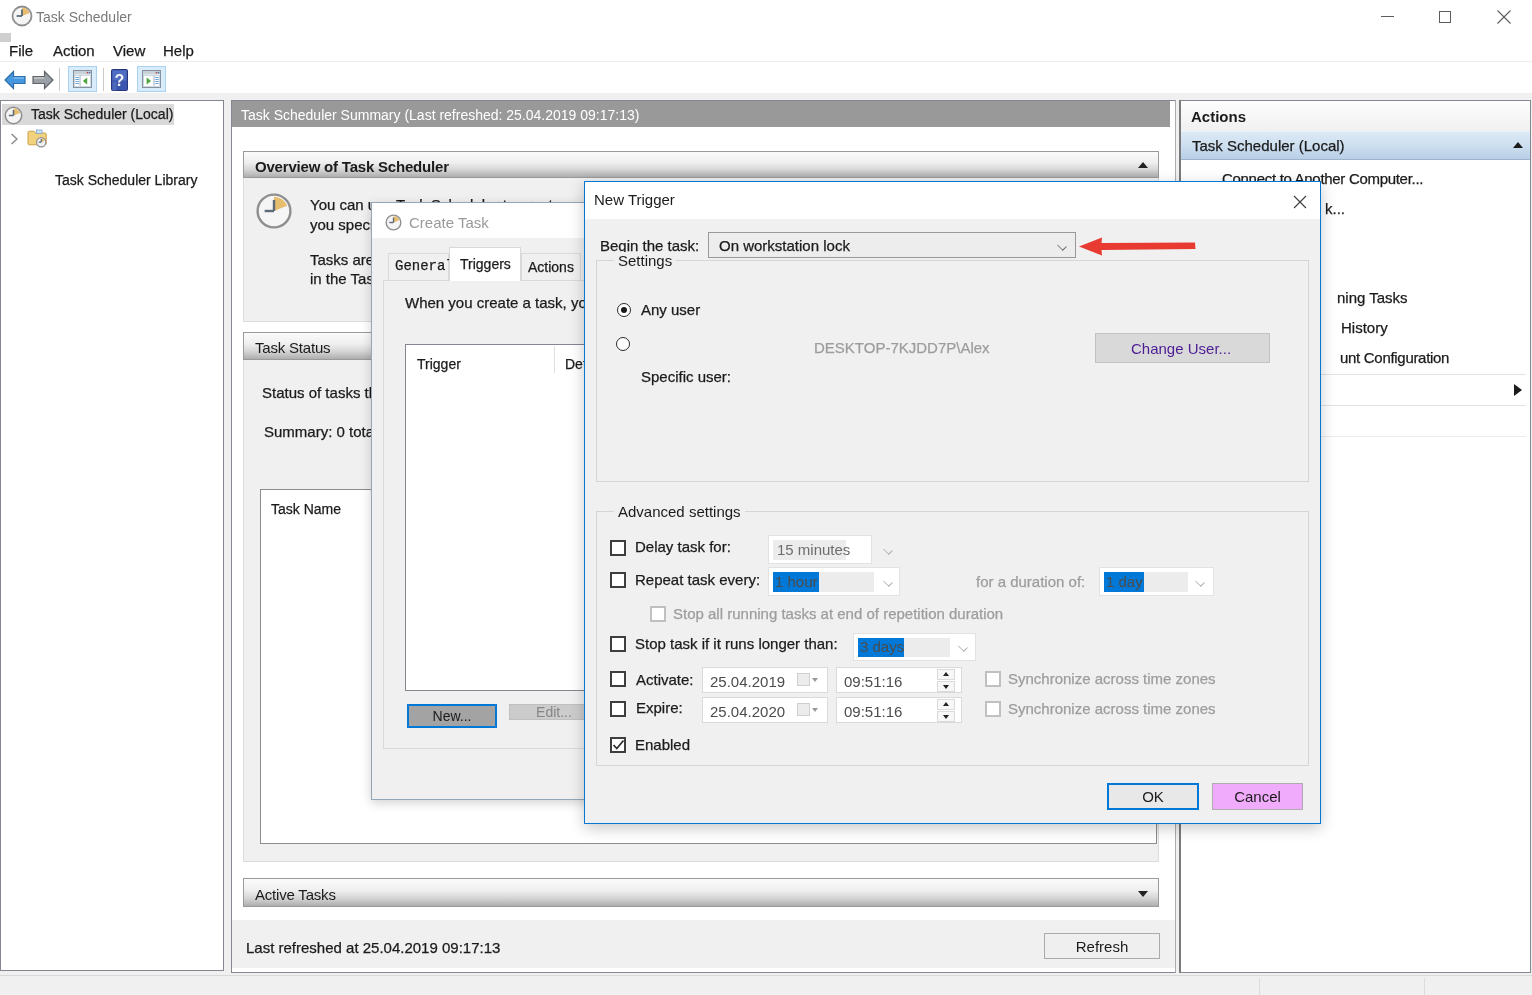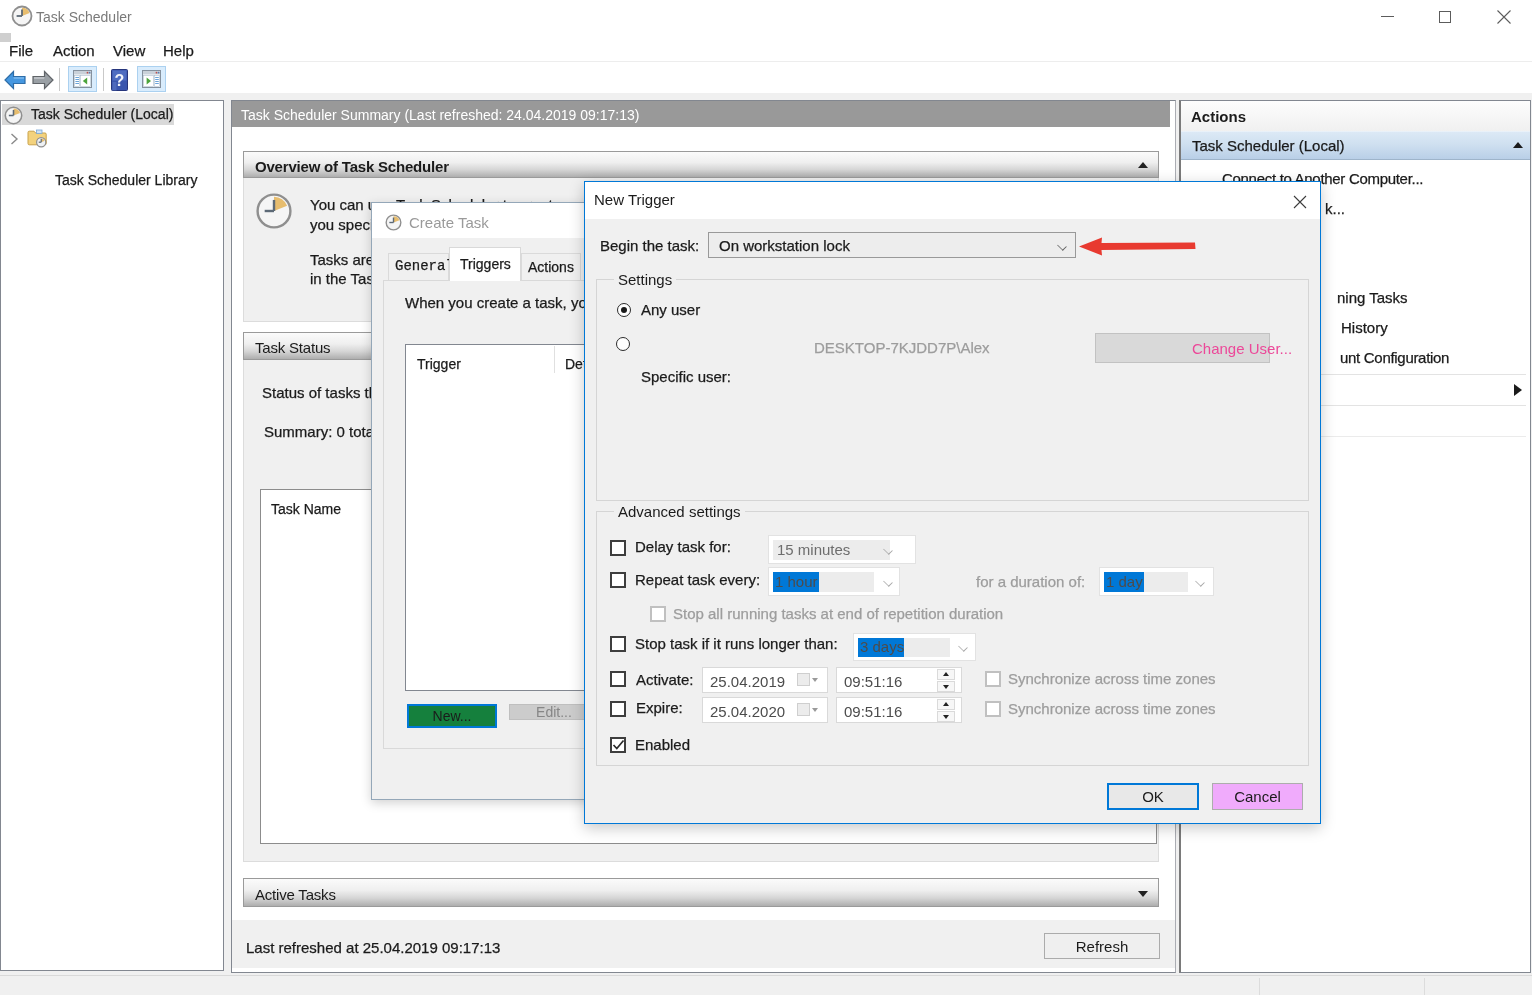--- a/index.html
+++ b/index.html
@@ -27,21 +27,21 @@
   
   .radio { position:absolute; width:14px; height:14px; border-radius:50%; background:#fff; border:1.6px solid #2b2b2b; }
   
   .combo { position:absolute; background:#fff; border:1px solid #e2e2e2; }
   .combo .inner { position:absolute; left:4px; top:4px; bottom:3px; right:25px; background:#ececec; }
   .combo .txt { position:absolute; left:8px; top:5px; font-size:15px; color:#6d6d6d; white-space:nowrap; }
   .chev { position:absolute; width:8px; height:8px; border-right:1.3px solid #a6a6a6; border-bottom:1.3px solid #a6a6a6; transform:rotate(45deg) scale(1,0.7); }
   
   .tf { position:absolute; background:#fff; border:1px solid #d9d9d9; }
   .tf .txt { position:absolute; left:7px; top:5px; font-size:15px; color:#4c4c4c; white-space:nowrap; }
-  .btn { position:absolute; background:#15803d; border:1px solid #adadad; font-size:15px; color:#1b1b1b; display:flex; align-items:center; justify-content:center; }
+  .btn { position:absolute; background:#a3a3a3; border:1px solid #adadad; font-size:15px; color:#1b1b1b; display:flex; align-items:center; justify-content:center; }
 </style>
 </head>
 <body>
 
 <div class="abs" style="left:0;top:0;width:1532px;height:995px;background:#fff;"></div>
 
 <svg class="abs" style="left:11px;top:5px;" width="22" height="22" viewBox="0 0 22 22">
   <circle cx="11" cy="11" r="9.5" fill="#f5f5f5" stroke="#8f8f8f" stroke-width="1.8"></circle>
   <path d="M11 11 L11 2.8 A8.2 8.2 0 0 1 18.6 8 Z" fill="#e7bd6e"></path>
   <line x1="11" y1="11" x2="11" y2="4.6" stroke="#5d6a77" stroke-width="1.8"></line>
@@ -123,21 +123,21 @@
   <rect x="9.5" y="1" width="5.5" height="3.5" fill="#cfe2f3" stroke="#7aa7d4" stroke-width="0.8"></rect>
   <circle cx="14.2" cy="13.2" r="4.6" fill="#eef1f4" stroke="#8f8f8f" stroke-width="1.2"></circle>
   <path d="M14.2 13.2 L14.2 9.4 A3.8 3.8 0 0 1 17.7 11.8 Z" fill="#e7bd6e"></path>
   <line x1="14.2" y1="13.2" x2="14.2" y2="10.1" stroke="#5d6a77" stroke-width="1.2"></line>
   <line x1="14.2" y1="13.2" x2="11.7" y2="13.2" stroke="#5d6a77" stroke-width="1.2"></line>
 </svg>
 <div class="abs t14" style="left:55px;top:130px;margin-top:42px;">Task Scheduler Library</div>
 
 <div class="abs" style="left:231px;top:100px;width:945px;height:873px;background:#fff;border:1px solid #828790;border-right-color:#abadb3;"></div>
 <div class="abs" style="left:232px;top:101px;width:938px;height:26px;background:#999999;"></div>
-<div class="abs" style="left:241px;top:107px;font-size:14px;color:#fff;white-space:nowrap;">Task Scheduler Summary (Last refreshed: 24.04.2019 09:17:13)</div>
+<div class="abs" style="left:241px;top:107px;font-size:14px;color:#fff;white-space:nowrap;">Task Scheduler Summary (Last refreshed: 25.04.2019 09:17:13)</div>
 
 <div class="secbar" style="top:151px;height:27px;font-weight:bold;">
   <div class="lbl">Overview of Task Scheduler</div>
   <div class="arr arr-up"></div>
 </div>
 <div class="secbody" style="top:178px;height:144px;"></div>
 <svg class="abs" style="left:255px;top:192px;" width="38" height="38" viewBox="0 0 22 22">
   <circle cx="11" cy="11" r="9.5" fill="#f5f5f5" stroke="#8f8f8f" stroke-width="1.4"></circle>
   <path d="M11 11 L11 2.8 A8.2 8.2 0 0 1 18.6 8 Z" fill="#e7bd6e"></path>
   <line x1="11" y1="11" x2="11" y2="4.6" stroke="#5d6a77" stroke-width="1.4"></line>
@@ -221,39 +221,39 @@
 
 <div class="abs t15" style="left:600px;top:237px;">Begin the task:</div>
 <div class="abs" style="left:708px;top:232px;width:368px;height:26px;background:#ededed;border:1px solid #999999;"></div>
 <div class="abs t15" style="left:719px;top:237px;">On workstation lock</div>
 <div class="chev" style="left:1058px;top:242px;border-right-color:#606060;border-bottom-color:#606060;"></div>
 
 <svg class="abs" style="left:1078px;top:237px;" width="120" height="20" viewBox="0 0 120 20">
   <path d="M1 9.5 L24 0.5 L23.5 6 L117 5.5 L117.5 12 L23.5 13 L24 18.5 Z" fill="#e83a30"></path>
 </svg>
 
-<div class="gb" style="left:596px;top:279px;width:713px;height:222px;">
+<div class="gb" style="left:596px;top:260px;width:713px;height:222px;">
   <div class="gbl">Settings</div>
 </div>
 <div class="radio" style="left:617px;top:303px;"></div>
 <div class="abs" style="left:621px;top:307px;width:6px;height:6px;border-radius:50%;background:#1b1b1b;"></div>
 <div class="abs t15" style="left:641px;top:301px;">Any user</div>
 <div class="radio" style="left:616px;top:337px;"></div>
 <div class="abs t15" style="left:641px;top:336px;margin-top:32px;">Specific user:</div>
 <div class="abs t15 gray" style="left:814px;top:339px;">DESKTOP-7KJDD7P\Alex</div>
 <div class="abs" style="left:1095px;top:333px;width:175px;height:30px;background:#d9d9d9;border:1px solid #c2c2c2;"></div>
-<div class="abs" style="left:1192px;top:340px;font-size:15px;color:#ec4899;">Change User...</div>
+<div class="abs" style="left:1131px;top:340px;font-size:15px;color:#4c1d95;">Change User...</div>
 
 <div class="gb" style="left:596px;top:511px;width:713px;height:255px;">
   <div class="gbl">Advanced settings</div>
 </div>
 
 <div class="cb" style="left:610px;top:540px;"></div>
 <div class="abs t15" style="left:635px;top:538px;">Delay task for:</div>
-<div class="combo" style="left:768px;top:535px;width:148px;height:29px;">
+<div class="combo" style="left:768px;top:535px;width:104px;height:29px;">
   <div class="inner"></div>
     <div class="txt">15 minutes</div>
 </div>
 <div class="chev" style="left:884px;top:546px;"></div>
 
 <div class="cb" style="left:610px;top:572px;"></div>
 <div class="abs t15" style="left:635px;top:571px;">Repeat task every:</div>
 <div class="combo" style="left:768px;top:567px;width:132px;height:29px;">
   <div class="inner"></div>
   <div class="abs" style="left:4px;top:4px;width:46px;height:20px;background:#0078d7;"></div>

